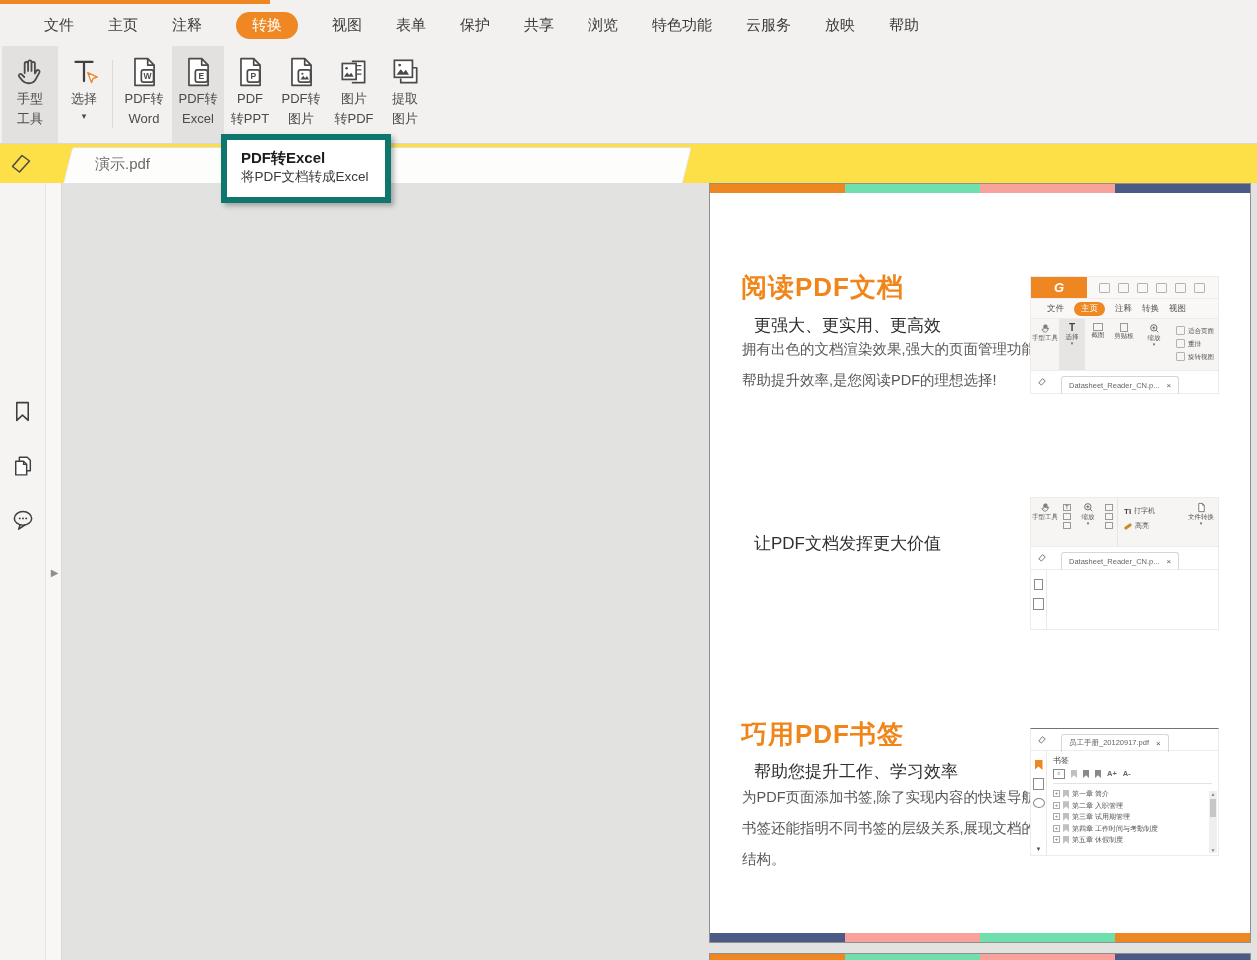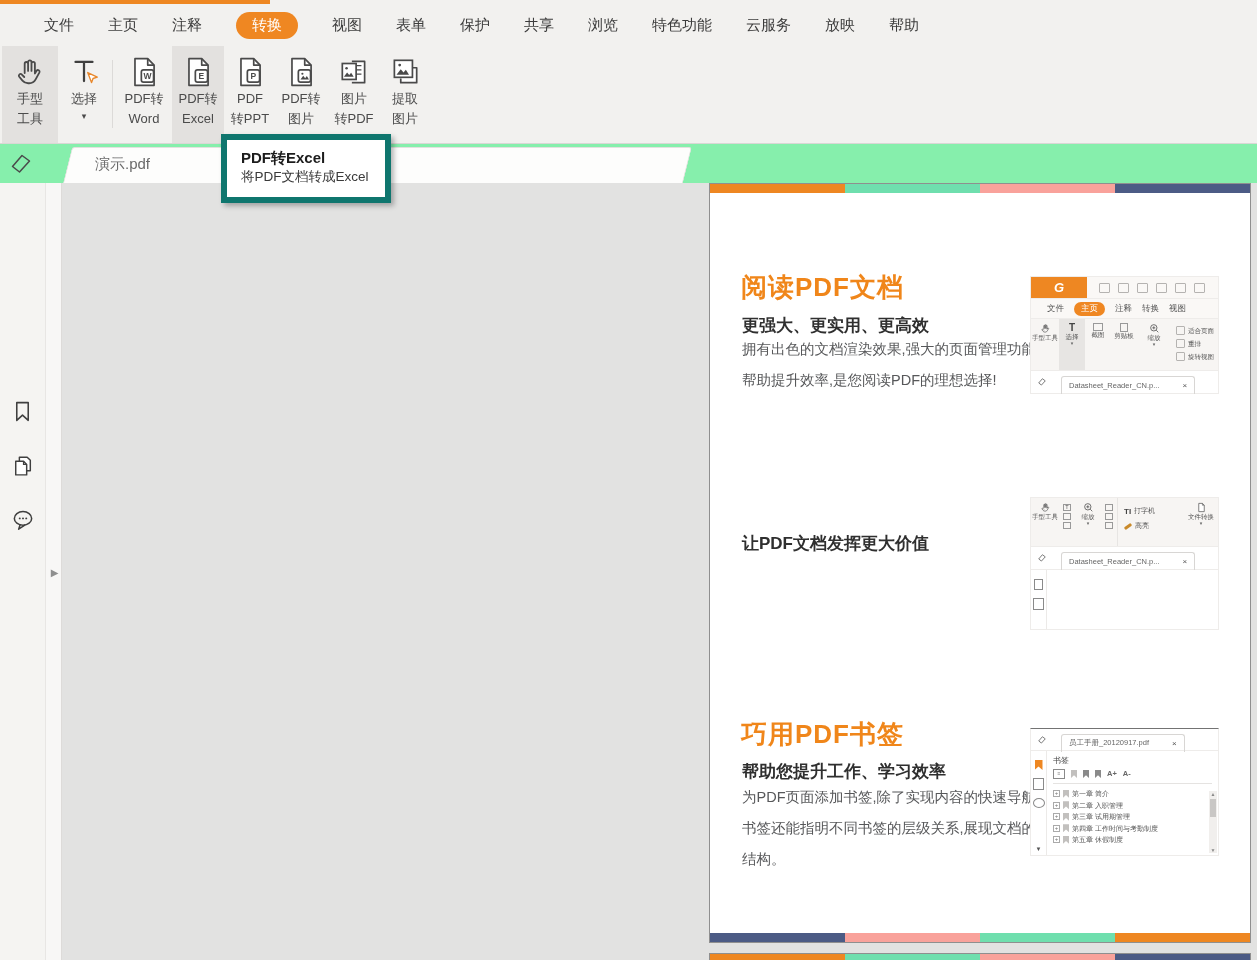--- a/index.html
+++ b/index.html
@@ -20,21 +20,21 @@
   .tbtn.hl{background:#e3e1df;}
   .ticon{width:34px;height:34px;flex:0 0 auto;}
   .tlabel{font-size:13px;line-height:20px;color:#4b4b4b;text-align:center;white-space:nowrap;}
   .dd-arrow{font-size:9px;color:#4b4b4b;margin-top:3px;line-height:8px;}
   .b0{left:2px;width:56px}.b1{left:60px;width:48px}.b2{left:116px;width:56px}
   .b3{left:172px;width:52px}.b4{left:226px;width:48px}.b5{left:274px;width:54px}
   .b6{left:328px;width:52px}.b7{left:380px;width:50px}
   .vdiv{position:absolute;left:112px;top:14px;width:1px;height:68px;background:#dcdad8;}
 
   
-  .tabbar{position:absolute;left:0;top:144px;width:1257px;height:39px;background:#86efac;}
+  .tabbar{position:absolute;left:0;top:144px;width:1257px;height:39px;background:#fde047;}
   .pencil-btn{position:absolute;left:8px;top:7px;width:26px;height:26px;}
   .doc-tab{position:absolute;left:72px;top:3px;width:618px;height:36px;background:#fdfdfc;border:1px solid #e3e1df;border-bottom:none;transform:skewX(-14deg);transform-origin:0 0;border-radius:3px 3px 0 0;}
   .doc-tab-label{position:absolute;left:95px;top:11px;font-size:15px;color:#6a6a6a;}
 
   
   .tooltip{position:absolute;left:221px;top:134px;min-width:130px;background:#fff;border:6px solid #0f766e;box-shadow:3px 3px 5px rgba(0,0,0,.28);padding:9px 14px 11px;z-index:60;white-space:nowrap;}
   .tt-title{font-size:15px;font-weight:bold;color:#1c1c1c;}
   .tt-desc{font-size:13.5px;color:#3a3a3a;}
 
   
@@ -48,21 +48,21 @@
   .canvas{position:absolute;left:62px;top:183px;width:1195px;height:777px;background:#e2e2e1;}
   .page{position:absolute;left:647px;top:0;width:540px;height:758px;background:#fff;border:1px solid #8f8f8f;}
   .page2{position:absolute;left:647px;top:770px;width:540px;height:7px;display:flex;border:1px solid #8f8f8f;border-bottom:none;}
   .colorbar{position:absolute;left:0;width:100%;height:9px;display:flex;}
   .cb-top{top:0}.cb-bottom{top:749px}
   .cseg{flex:1;}
   .c-orange{background:#EE8722}.c-teal{background:#6FDFAE}.c-salmon{background:#F9A29B}.c-navy{background:#4C5B85}
 
   .sec-heading{position:absolute;left:31px;font-size:26px;font-weight:bold;color:#F0861A;letter-spacing:1px;white-space:nowrap;}
   .s1h{top:86px}.s2h{top:305px}.s3h{top:533px}
-  .sec-sub{position:absolute;left:32px;font-size:17px;font-weight:bold;color:#2f2f2f;white-space:nowrap;}
+  .sec-sub{position:absolute;left:44px;font-size:17px;font-weight:normal;color:#2f2f2f;white-space:nowrap;}
   .s1s{top:130px}.s2s{top:348px}.s3s{top:576px}
   .sec-body{position:absolute;left:32px;font-size:14.5px;color:#57585a;line-height:31px;white-space:pre-line;width:300px;}
   .s1b{top:150px}.s2b{top:370px}.s3b{top:598px}
 
   
   .thumb{position:absolute;left:320px;width:189px;background:#fff;box-sizing:border-box;}
   .t1{top:92px;height:121px}.t2{top:313px;height:134px}.t3{top:544px;height:128px}
 
   .t-hdr{height:23px;display:flex;background:#faf8f6;border:1px solid #eeecea;box-sizing:border-box;}
   .t-logo{width:56px;background:#EE8722;color:#fff;font-weight:bold;font-style:italic;font-size:13px;display:flex;align-items:center;justify-content:center;}
@@ -79,21 +79,21 @@
   .mdd{font-size:5px;color:#666;line-height:4px;}
   .t1r{margin-left:auto;padding:5px 4px 0 0;font-size:6.5px;line-height:13px;color:#555;}
   .t1r div{display:flex;align-items:center;gap:3px;}
   .mstack{display:flex;flex-direction:column;gap:2px;padding-top:6px;align-items:center;width:16px;}
   .ms{width:8px;height:7px;border:1px solid #999;box-sizing:border-box;font-size:5.5px;line-height:5px;color:#555;text-align:center;}
   .tiblock{display:flex;flex-direction:column;gap:5px;padding:8px 4px 0 6px;font-size:7px;color:#555;border-left:1px solid #e7e5e3;}
   .tiblock div{display:flex;align-items:center;gap:3px;}
   .ti-glyph{font-size:8px;font-weight:bold;color:#444;}
   .mini-pen{width:8px;height:3px;background:#c98a2a;transform:rotate(-35deg);border-radius:1px;}
   .t-dtab{height:23px;background:#fff;border:1px solid #eeecea;border-top:none;display:flex;align-items:center;box-sizing:border-box;}
-  .mdtab{margin-left:14px;border:1px solid #d8d6d4;border-bottom:none;border-radius:3px 3px 0 0;padding:0 7px;font-size:7.5px;color:#666;display:flex;gap:23px;align-items:center;height:17px;margin-top:6px;white-space:nowrap;}
+  .mdtab{margin-left:14px;border:1px solid #d8d6d4;border-bottom:none;border-radius:3px 3px 0 0;padding:0 7px;font-size:7.5px;color:#666;display:flex;gap:7px;align-items:center;height:17px;margin-top:6px;white-space:nowrap;}
   .mclose{font-size:8px;color:#555;}
   .mpencil{margin-left:6px;flex:0 0 auto;}
 
   .t2-content{height:60px;display:flex;border:1px solid #eeecea;border-top:none;box-sizing:border-box;}
   .mrail{width:16px;border-right:1px solid #eceae8;display:flex;flex-direction:column;align-items:center;gap:8px;padding-top:9px;box-sizing:border-box;}
   .bm{width:8px;height:10px;background:#8a8a8a;clip-path:polygon(0 0,100% 0,100% 100%,50% 65%,0 100%);}
   .bm.orange{background:#EE8722;}
   .bm.small{width:6px;height:8px;}
   .mpages{width:9px;height:10px;border:1px solid #8a8a8a;position:relative;background:#fff;}
   .mpages:after{content:"";position:absolute;left:2px;top:-3px;width:9px;height:10px;border:1px solid #8a8a8a;background:#fff;z-index:-1;}

